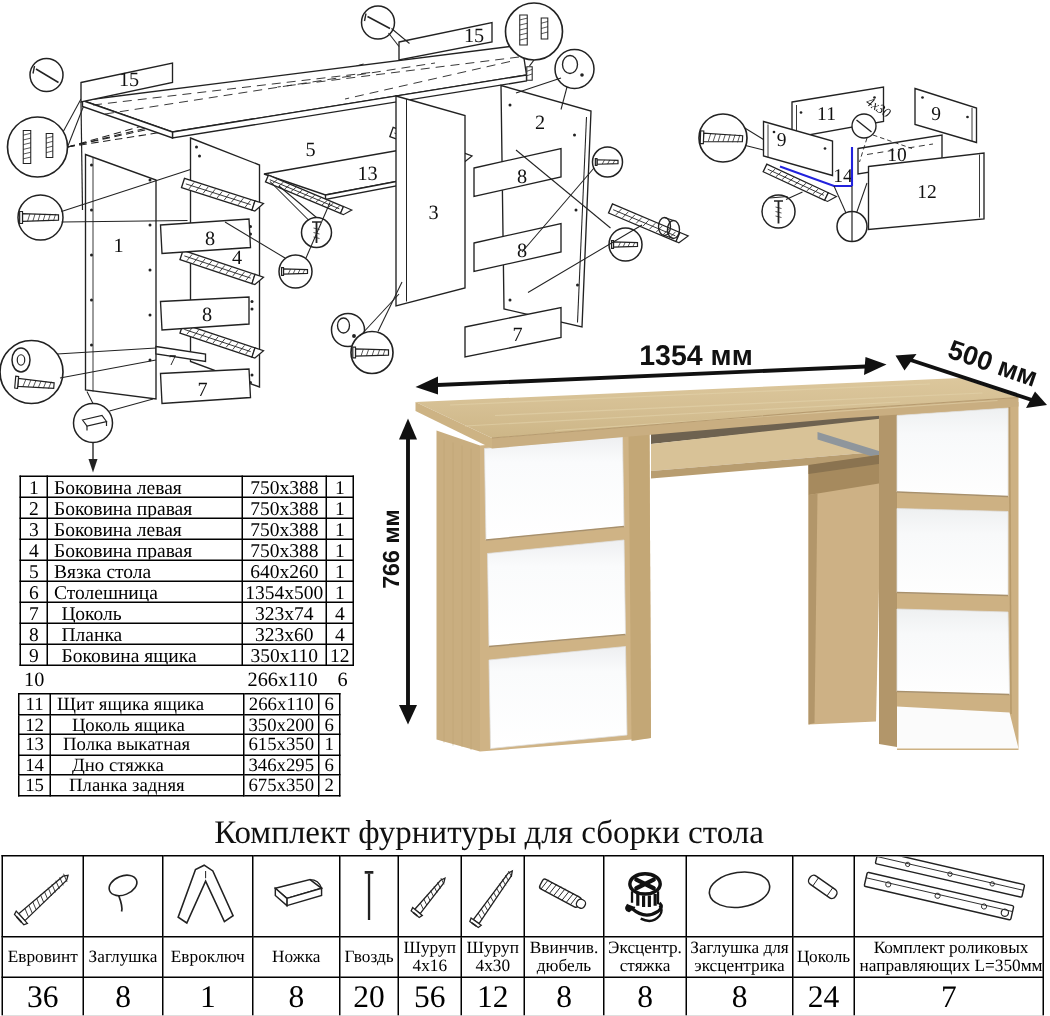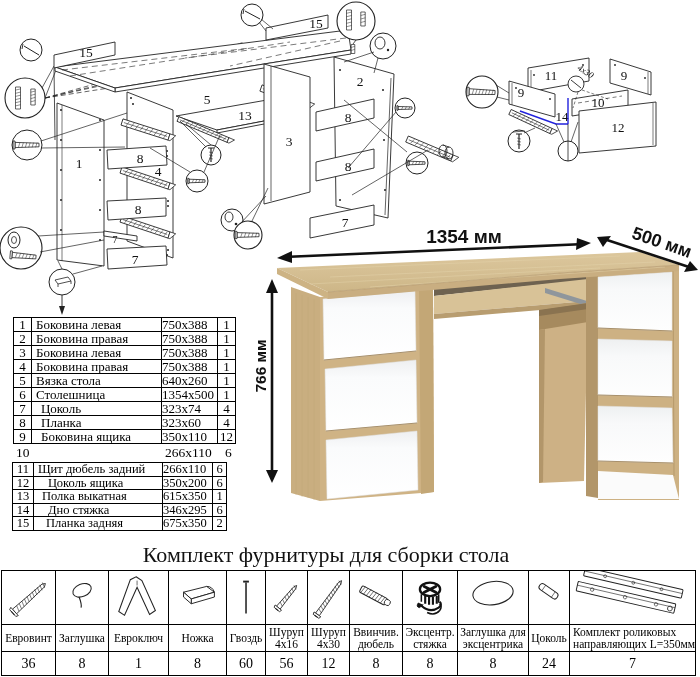--- a/index.html
+++ b/index.html
@@ -1,35 +1,35 @@
 <!DOCTYPE html>
 <html><head>
 <meta charset="utf-8">
 <style>
 html,body{margin:0;padding:0}
 #pg{position:relative;width:700px;height:677px;background:#fff;font-family:"Liberation Serif",serif;overflow:hidden}
 table{border-collapse:collapse;table-layout:fixed}
 .pt td{border:1.2px solid #000;font-size:13px;line-height:1;padding:0;white-space:nowrap;overflow:hidden}
 .pt .n{text-align:center}
-.pt .s{}
+.pt .s{text-align:center}
 .pt .q{text-align:center}
 .pt .m{padding-left:4px}
 #t1{position:absolute;left:13px;top:317px;width:222px}
 #t1 tr{height:13.9px}
 #t2{position:absolute;left:12px;top:462px;width:214px}
 #t2 tr{height:12.6px}
 #t2 td{font-size:12.5px}
 #row10{position:absolute;left:13px;top:444px;width:222px;height:18px;font-size:13.5px;line-height:18px}
 #title{position:absolute;left:-24px;top:542px;width:700px;text-align:center;font-size:22px;color:#111}
 #hw{position:absolute;left:1px;top:570px;width:694px;height:104px}
 #hw td{border:1.3px solid #000;padding:0;text-align:center;vertical-align:middle;overflow:hidden}
 #hw .ic{height:53px}
 #hw svg{display:block;margin:0 auto;height:53px}
 #hw .nm{height:26px;font-size:11.5px;line-height:1.05}
-#hw .qt{height:23px;font-size:14px}
+#hw .qt{height:23px;font-size:21px}
 .svgabs{position:absolute;left:0;top:0}
 </style>
 </head>
 <body>
 <div id="pg">
 <svg class="svgabs" width="700" height="340" viewBox="0 0 700 340">
       <line x1="45" y1="98" x2="200" y2="64" stroke="#222" stroke-width="0.7" stroke-dasharray="5,3"></line>
       <line x1="45" y1="98" x2="245" y2="42" stroke="#222" stroke-width="0.7" stroke-dasharray="5,3"></line>
       <line x1="45" y1="98" x2="160" y2="80" stroke="#222" stroke-width="0.7" stroke-dasharray="5,3"></line>
       <line x1="45" y1="98" x2="225" y2="55" stroke="#222" stroke-width="0.7" stroke-dasharray="5,3"></line>
@@ -522,21 +522,21 @@
 <table id="t2" class="pt">
 <colgroup>
         <col style="width:21px">
         <col style="width:129px">
         <col style="width:50px">
         <col style="width:14px">
       </colgroup>
 <tbody>
         <tr>
           <td class="n">11</td>
-          <td class="m">Щит дюбель задний</td>
+          <td class="m">Щит ящика ящика</td>
           <td class="s">266х110</td>
           <td class="q">6</td>
         </tr>
 <tr>
           <td class="n">12</td>
           <td class="m" style="padding-left:14px">Цоколь ящика</td>
           <td class="s">350х200</td>
           <td class="q">6</td>
         </tr>
 <tr>
@@ -717,28 +717,28 @@
 <td class="nm">Заглушка</td>
 <td class="nm">Евроключ</td>
 <td class="nm">Ножка</td>
 <td class="nm">Гвоздь</td>
 <td class="nm">Шуруп<br>4х16</td>
 <td class="nm">Шуруп<br>4х30</td>
 <td class="nm">Ввинчив.<br>дюбель</td>
 <td class="nm">Эксцентр.<br>стяжка</td>
 <td class="nm">Заглушка для<br>эксцентрика</td>
 <td class="nm">Цоколь</td>
-<td class="nm" style="text-align:left;padding-left:3px">Комплект роликовых<br>направляющих L=350мм</td>
+<td class="nm" style="text-align:center;padding-left:3px">Комплект роликовых<br>направляющих L=350мм</td>
 </tr>
 <tr>
 <td class="qt">36</td>
           <td class="qt">8</td>
           <td class="qt">1</td>
           <td class="qt">8</td>
-          <td class="qt">60</td>
+          <td class="qt">20</td>
           <td class="qt">56</td>
           <td class="qt">12</td>
           <td class="qt">8</td>
           <td class="qt">8</td>
           <td class="qt">8</td>
           <td class="qt">24</td>
           <td class="qt">7</td>
 </tr>
 </tbody>
     </table>

